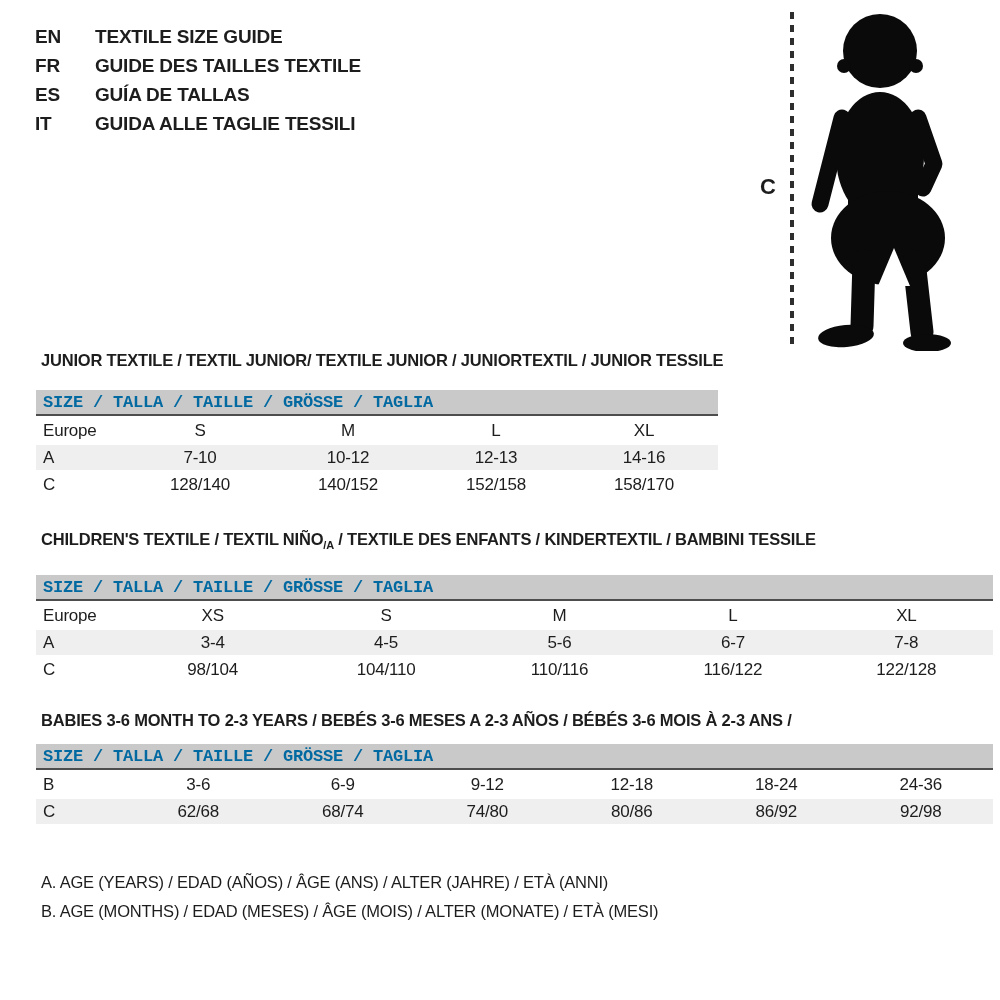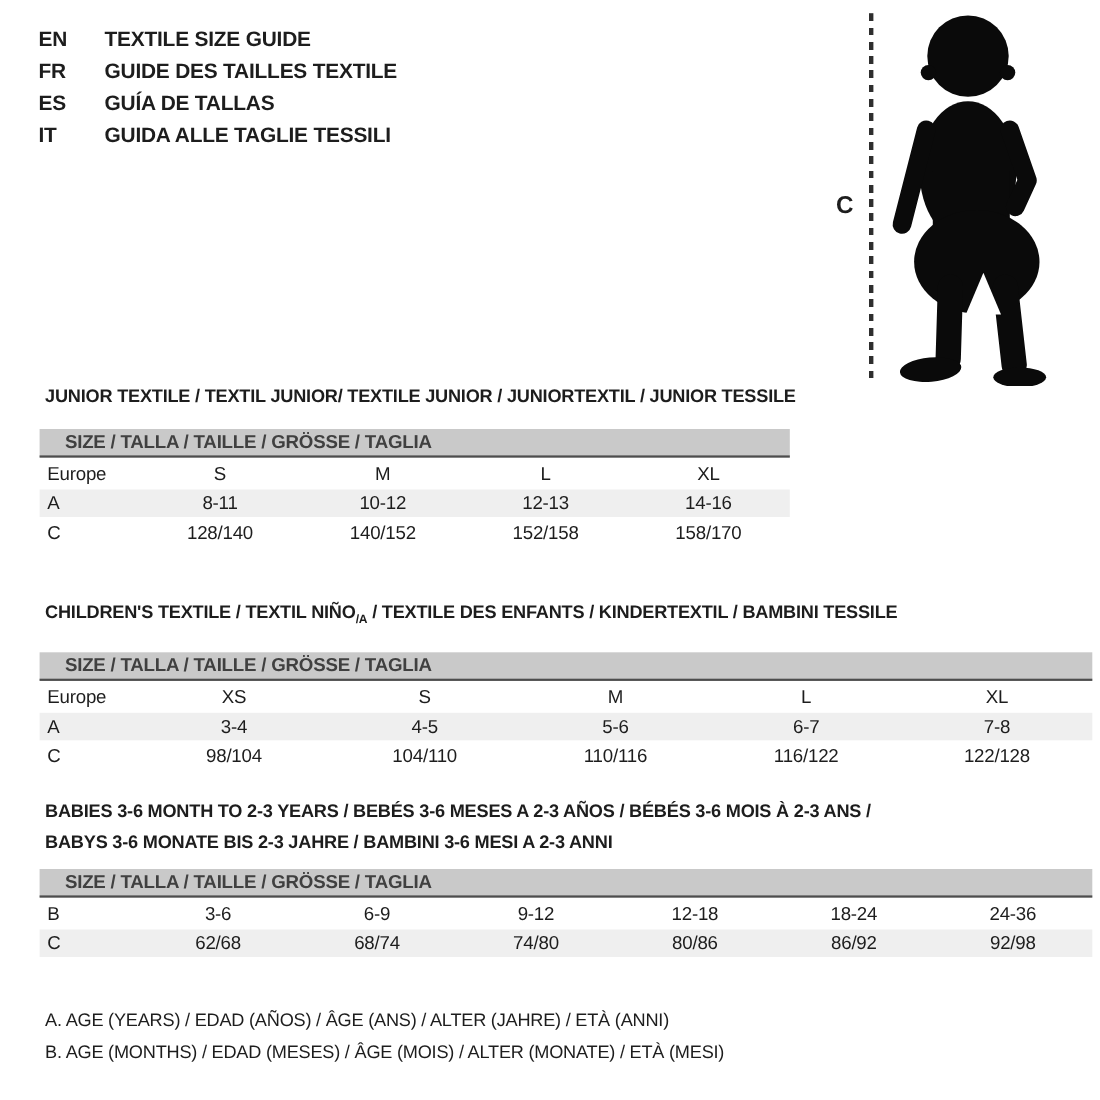--- a/index.html
+++ b/index.html
@@ -35,29 +35,29 @@
   
   .content{position:absolute;left:36px;top:352px;width:957px;}
   .sec-title{font-size:16.5px;font-weight:bold;line-height:17px;padding-left:5px;}
   .sec-title .sub{font-size:11px;vertical-align:sub;}
   .two-line{line-height:28px;}
 
   .size-table{margin-top:21px;}
   .size-table.narrow{width:682px;}
   .size-bar{
     height:26px;background:var(--bar-gray);border-bottom:2px solid var(--rule-dark);
-    display:flex;align-items:center;padding-left:23px;
-    font-size:17px;font-weight:bold;color:#404040;
+    display:flex;align-items:center;padding-left:7px;
+    font-size:17px;font-weight:bold;color:#0369a1;font-family:Liberation Mono, monospace;
   }
   .trow{display:flex;height:25px;align-items:center;font-size:17px;margin-top:2px;}
   .trow.shaded{background:var(--stripe-gray);}
   .cell-label{width:90px;padding-left:7px;}
   .cell{flex:1;text-align:center;}
 
-  .sec{margin-top:52px;}
+  .sec{margin-top:34px;}
   .sec.babies{margin-top:24px;}
   .sec.babies .size-table{margin-top:10px;}
 
   .footnotes{margin-top:44px;padding-left:5px;}
   .footnote{font-size:16.5px;font-weight:normal;line-height:29px;}
 </style>
 </head>
 <body>
 
 <div class="canvas">
@@ -118,21 +118,21 @@
         <div class="size-bar">SIZE / TALLA / TAILLE / GRÖSSE / TAGLIA</div>
         <div class="trow">
           <span class="cell-label">Europe</span>
           <span class="cell">S</span>
           <span class="cell">M</span>
           <span class="cell">L</span>
           <span class="cell">XL</span>
         </div>
         <div class="trow shaded">
           <span class="cell-label">A</span>
-          <span class="cell">8-11</span>
+          <span class="cell">7-10</span>
           <span class="cell">10-12</span>
           <span class="cell">12-13</span>
           <span class="cell">14-16</span>
         </div>
         <div class="trow">
           <span class="cell-label">C</span>
           <span class="cell">128/140</span>
           <span class="cell">140/152</span>
           <span class="cell">152/158</span>
           <span class="cell">158/170</span>
@@ -167,21 +167,20 @@
           <span class="cell">110/116</span>
           <span class="cell">116/122</span>
           <span class="cell">122/128</span>
         </div>
       </div>
     </section>
 
     <section class="sec babies">
       <h2 class="sec-title two-line">
         <span>BABIES 3-6 MONTH TO 2-3 YEARS / BEBÉS 3-6 MESES A 2-3 AÑOS / BÉBÉS 3-6 MOIS À 2-3 ANS /</span><br>
-        <span>BABYS 3-6 MONATE BIS 2-3 JAHRE / BAMBINI 3-6 MESI A 2-3 ANNI</span>
       </h2>
       <div class="size-table">
         <div class="size-bar">SIZE / TALLA / TAILLE / GRÖSSE / TAGLIA</div>
         <div class="trow">
           <span class="cell-label">B</span>
           <span class="cell">3-6</span>
           <span class="cell">6-9</span>
           <span class="cell">9-12</span>
           <span class="cell">12-18</span>
           <span class="cell">18-24</span>

